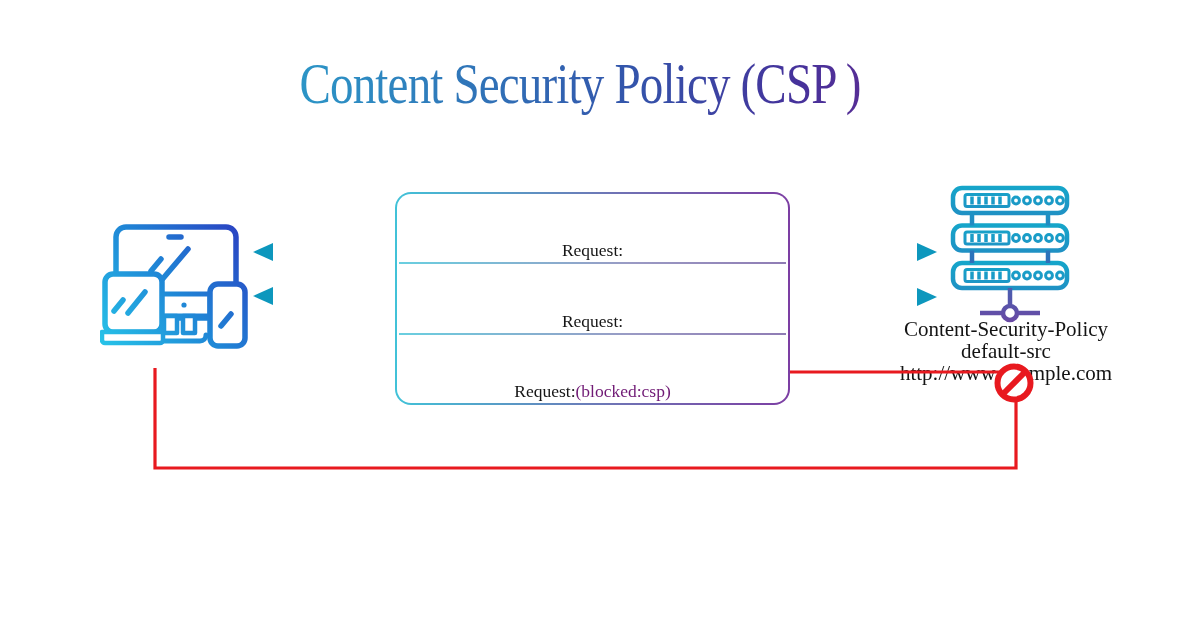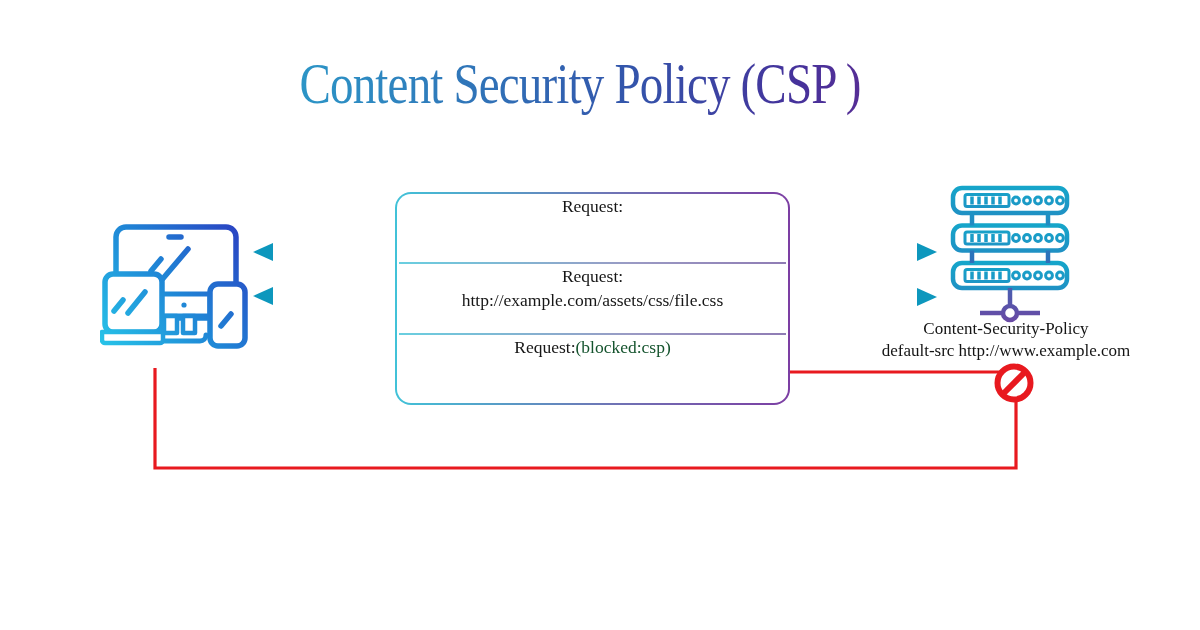--- a/index.html
+++ b/index.html
@@ -42,41 +42,41 @@
     border-radius:14px;
     width:100%;height:100%;
     display:flex;
     flex-direction:column;
   }
   .req-section{
     flex:1;
     display:flex;
     flex-direction:column;
     align-items:center;
-    justify-content:flex-start;
+    justify-content:flex-end;
     font-size:17.5px;
     line-height:24px;
     color:#161616;
     text-align:center;
   }
   .divider{
     height:2px;
     margin:0 2px;
     background:linear-gradient(90deg,#69cfe0 0%,#9a9ac4 60%,#8f7cb4 100%);
   }
-  .blocked-note{ color:#14532d; }
+  .blocked-note{ color:#701a75; }
   
   .abs{ position:absolute; }
   
   .server-caption{
     position:absolute;
     left:856px; top:318px;
     width:300px;
     text-align:center;
-    font-size:17px;
+    font-size:21px;
     line-height:22px;
     color:#141414;
   }
 </style>
 </head>
 <body>
 
 <div class="canvas">
 
   <h1 class="title">Content Security Policy (CSP )</h1>
@@ -134,21 +134,20 @@
   </svg>
 
   <div class="req-box">
     <div class="req-box-inner">
       <div class="req-section">
         <div><span>Request:</span></div>
       </div>
       <div class="divider"></div>
       <div class="req-section">
         <div><span>Request:</span></div>
-        <div>http://example.com/assets/css/file.css</div>
       </div>
       <div class="divider"></div>
       <div class="req-section">
         <div>
           <span>Request:</span><span class="blocked-note">(blocked:csp)</span>
         </div>
       </div>
     </div>
   </div>
 

